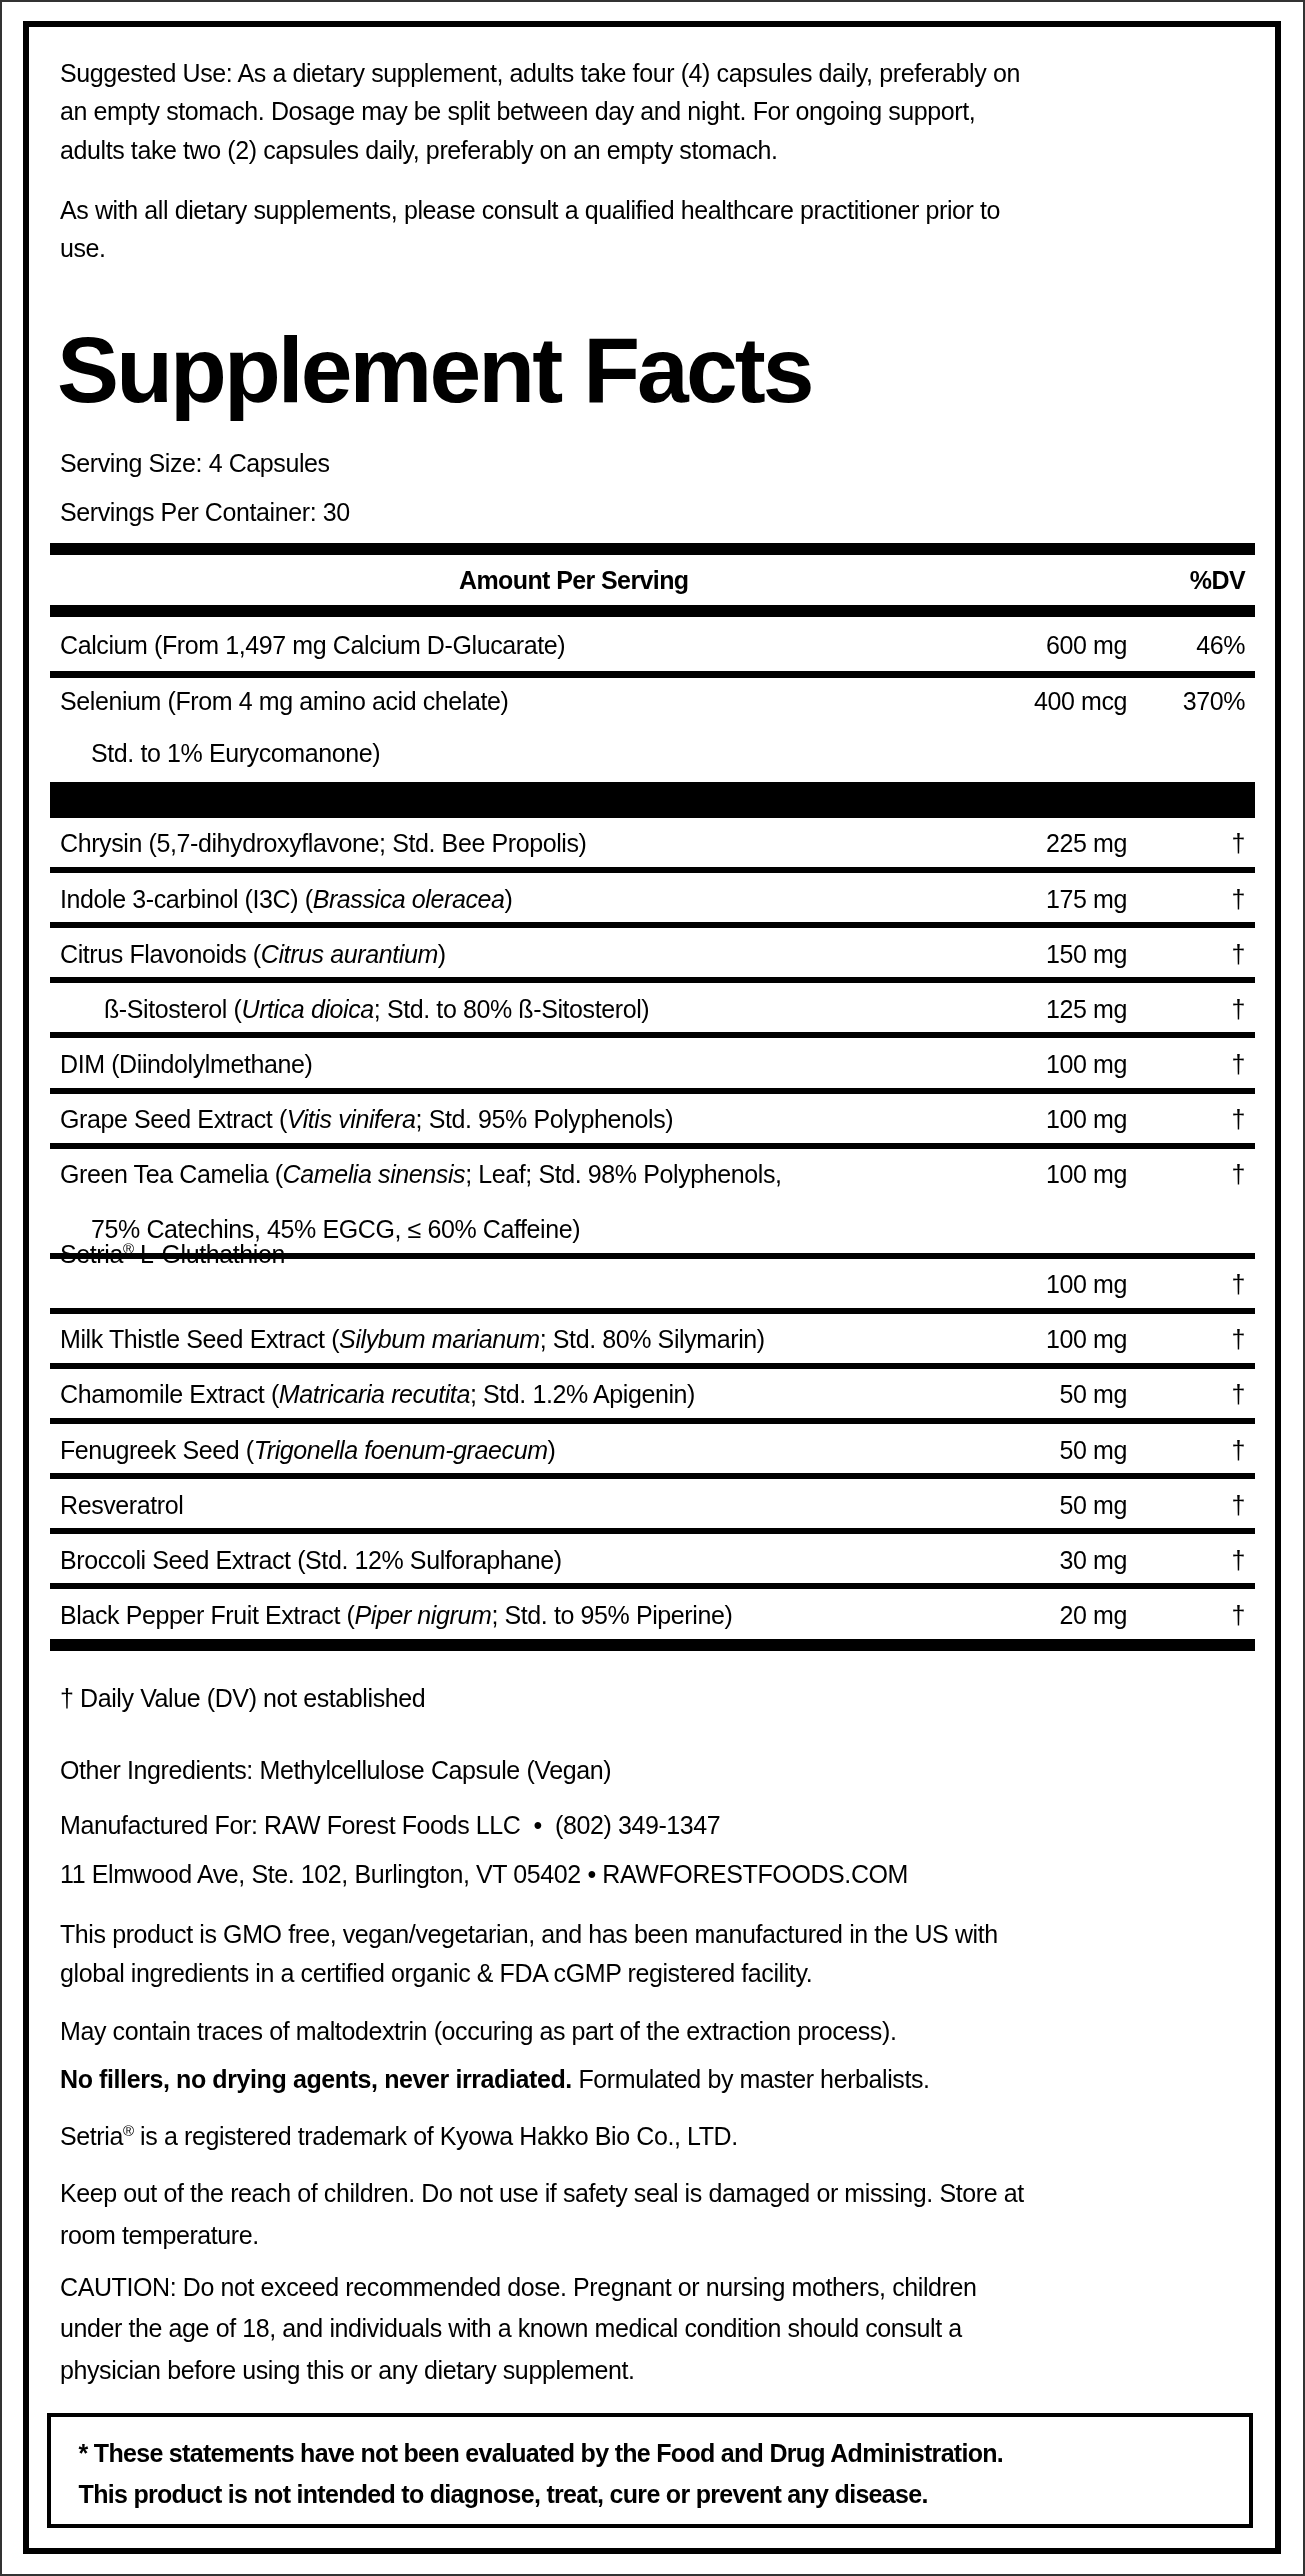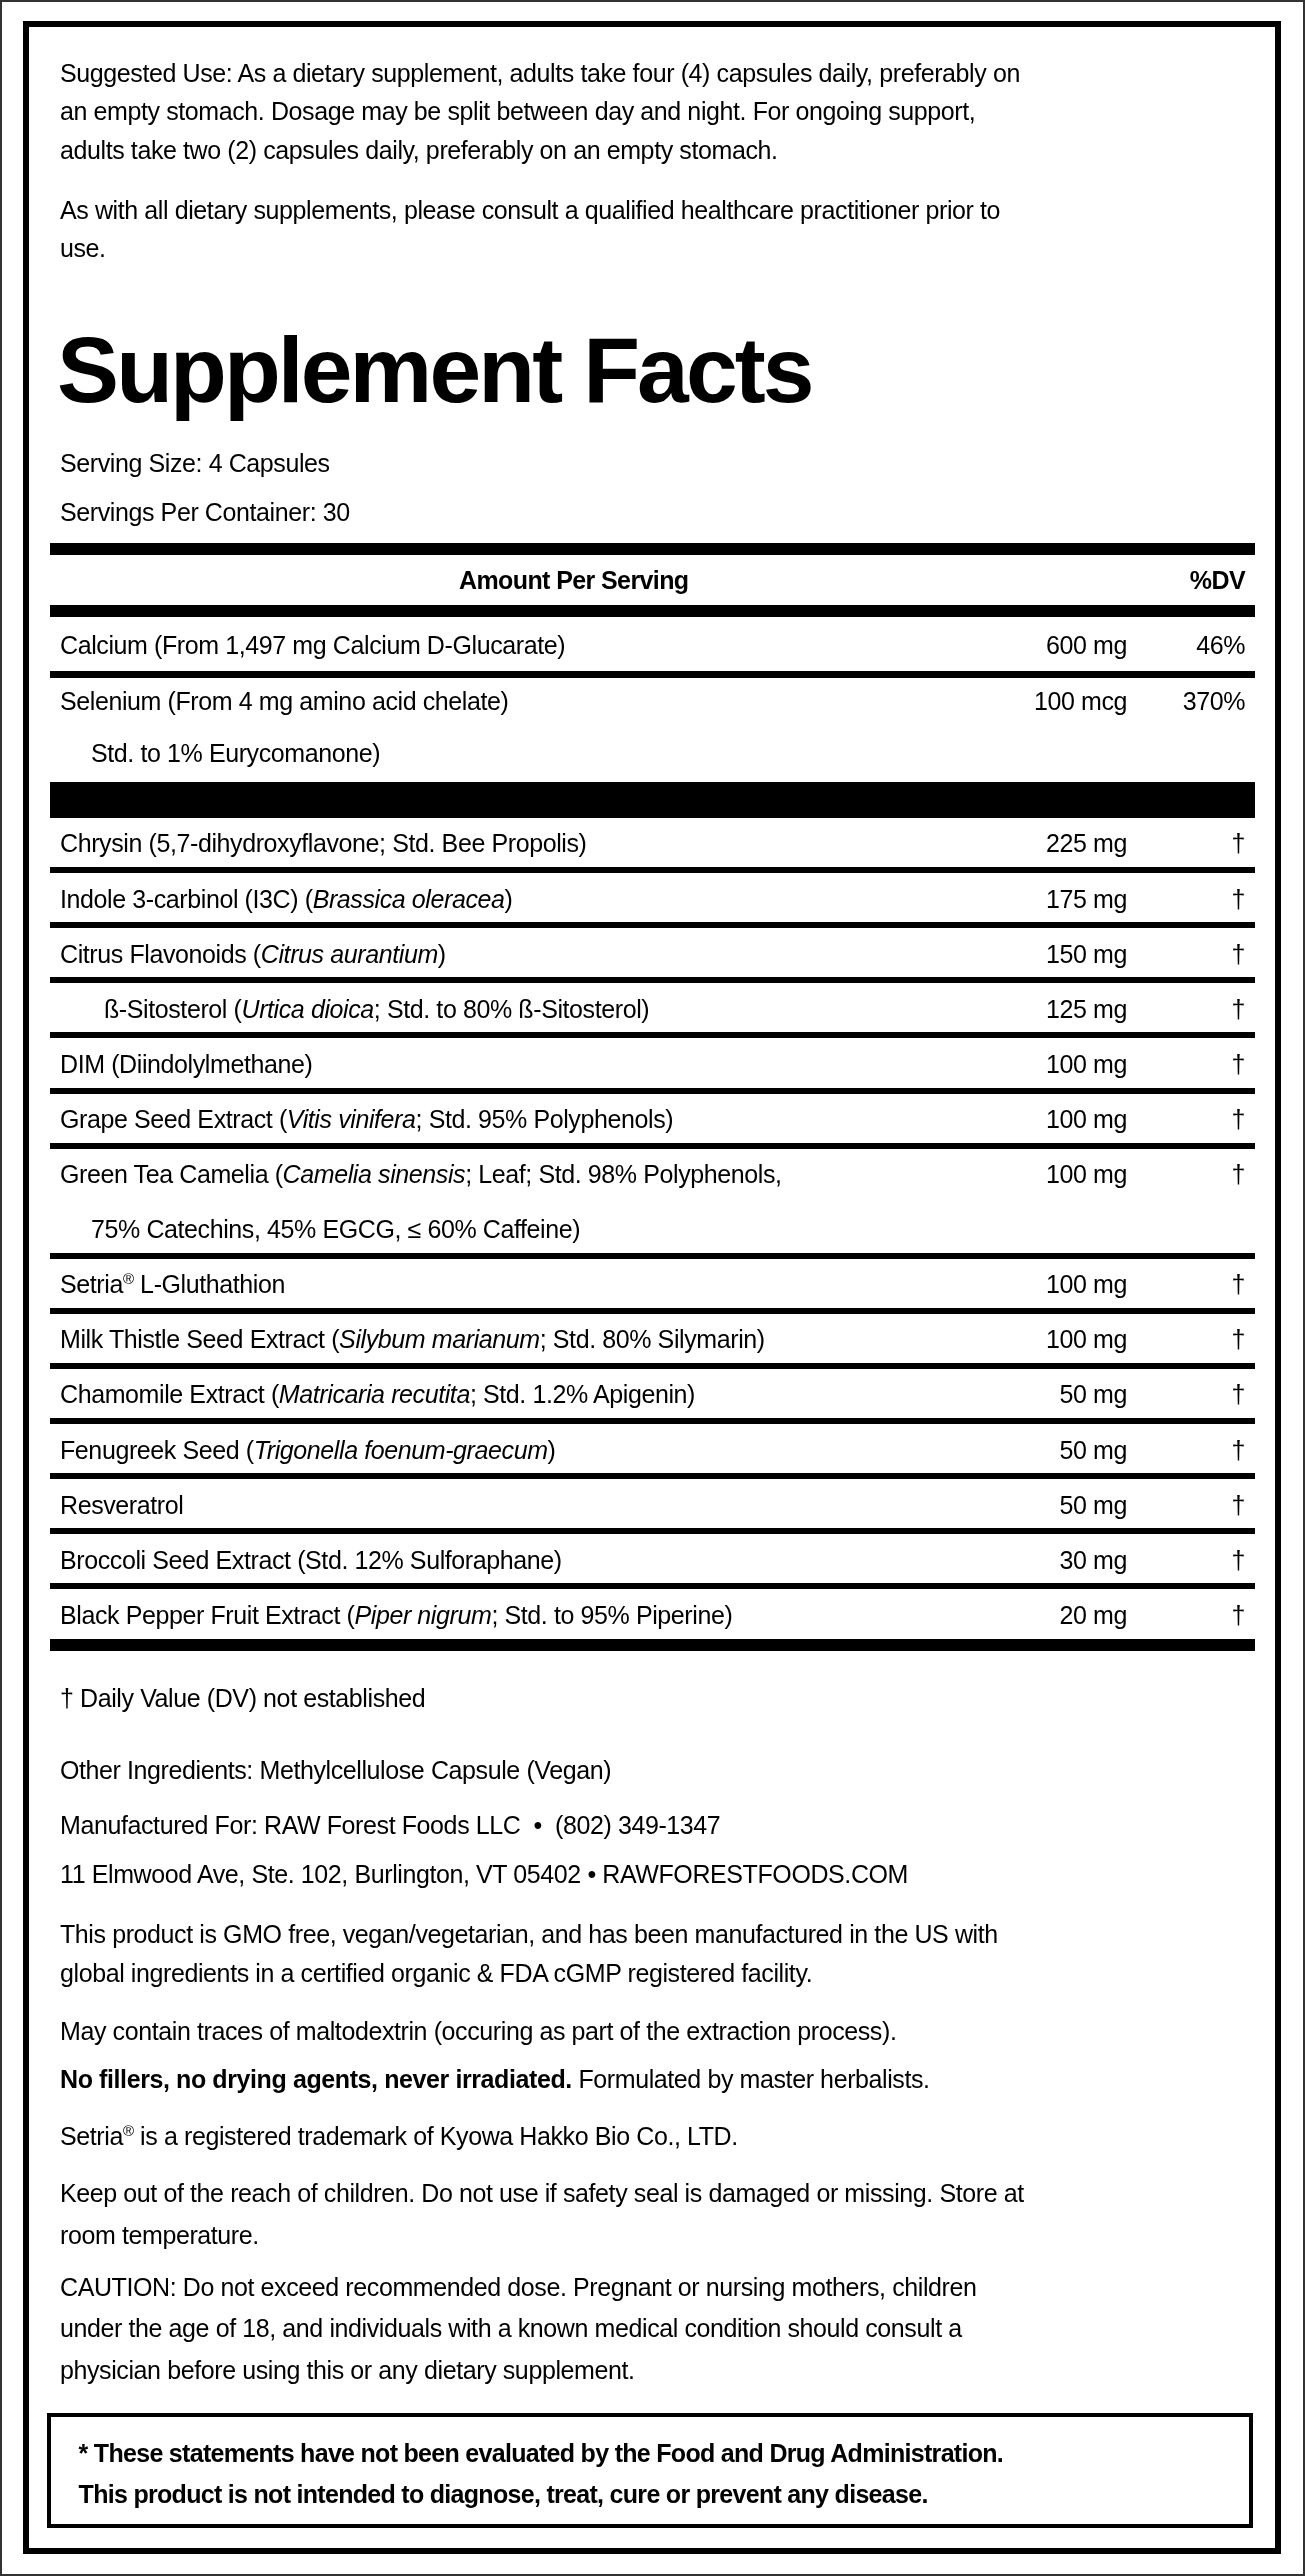--- a/index.html
+++ b/index.html
@@ -56,21 +56,21 @@
   <div>
     <div class="row-name" style="top:631px">Calcium (From 1,497 mg Calcium D-Glucarate)</div>
     <div class="row-amt" style="top:631px">600 mg</div>
     <div class="row-dv" style="top:631px">46%</div>
   </div>
   <div class="bar" style="top:671px;height:6.5px"></div>
 
   <div>
     <div class="row-name" style="top:687px">Selenium (From 4 mg amino acid chelate)</div>
     <div class="row-name indent" style="top:739px">Std. to 1% Eurycomanone)</div>
-    <div class="row-amt" style="top:687px">100 mcg</div>
+    <div class="row-amt" style="top:687px">400 mcg</div>
     <div class="row-dv" style="top:687px">370%</div>
   </div>
   <div class="bar" style="top:782px;height:36px"></div>
 
   <div id="ingredient-rows">
       <div>
         <div class="row-name" style="top: 829px;"><span style="white-space: pre;">Chrysin (5,7-dihydroxyflavone; Std. Bee Propolis)</span></div>
         <div class="row-amt" style="top: 829px;">225 mg</div>
         <div class="row-dv" style="top: 829px;">†</div>
       </div>
@@ -106,21 +106,21 @@
       </div>
       <div class="bar" style="top: 1143px; height: 5.8px;"></div>
       <div>
         <div class="row-name" style="top: 1160px;"><span style="white-space: pre;">Green Tea Camelia (</span><i>Camelia sinensis</i><span style="white-space: pre;">; Leaf; Std. 98% Polyphenols,</span></div>
         <div class="row-name indent" style="top: 1215px;">75% Catechins, 45% EGCG, ≤ 60% Caffeine)</div>
         <div class="row-amt" style="top: 1160px;">100 mg</div>
         <div class="row-dv" style="top: 1160px;">†</div>
       </div>
       <div class="bar" style="top: 1253px; height: 5.8px;"></div>
       <div>
-        <div class="row-name" style="top: 1270px;"><span style="white-space: pre;">Setria</span><sup>®</sup><span style="white-space: pre;"> L-Gluthathion</span></div>
+        <div class="row-name" style="top: 1240px;"><span style="white-space: pre;">Setria</span><sup>®</sup><span style="white-space: pre;"> L-Gluthathion</span></div>
         <div class="row-amt" style="top: 1270px;">100 mg</div>
         <div class="row-dv" style="top: 1270px;">†</div>
       </div>
       <div class="bar" style="top: 1308px; height: 5.8px;"></div>
       <div>
         <div class="row-name" style="top: 1325px;"><span style="white-space: pre;">Milk Thistle Seed Extract (</span><i>Silybum marianum</i><span style="white-space: pre;">; Std. 80% Silymarin)</span></div>
         <div class="row-amt" style="top: 1325px;">100 mg</div>
         <div class="row-dv" style="top: 1325px;">†</div>
       </div>
       <div class="bar" style="top: 1363px; height: 5.8px;"></div>

